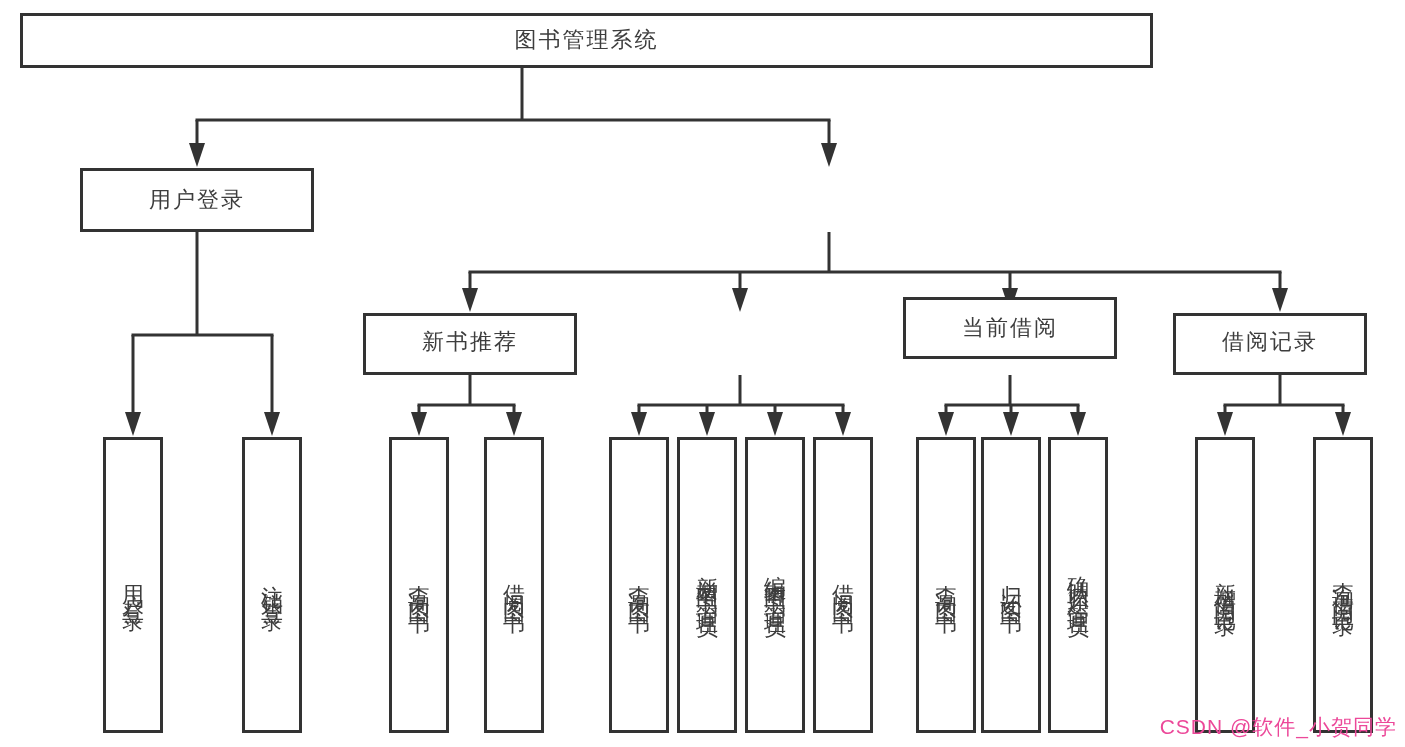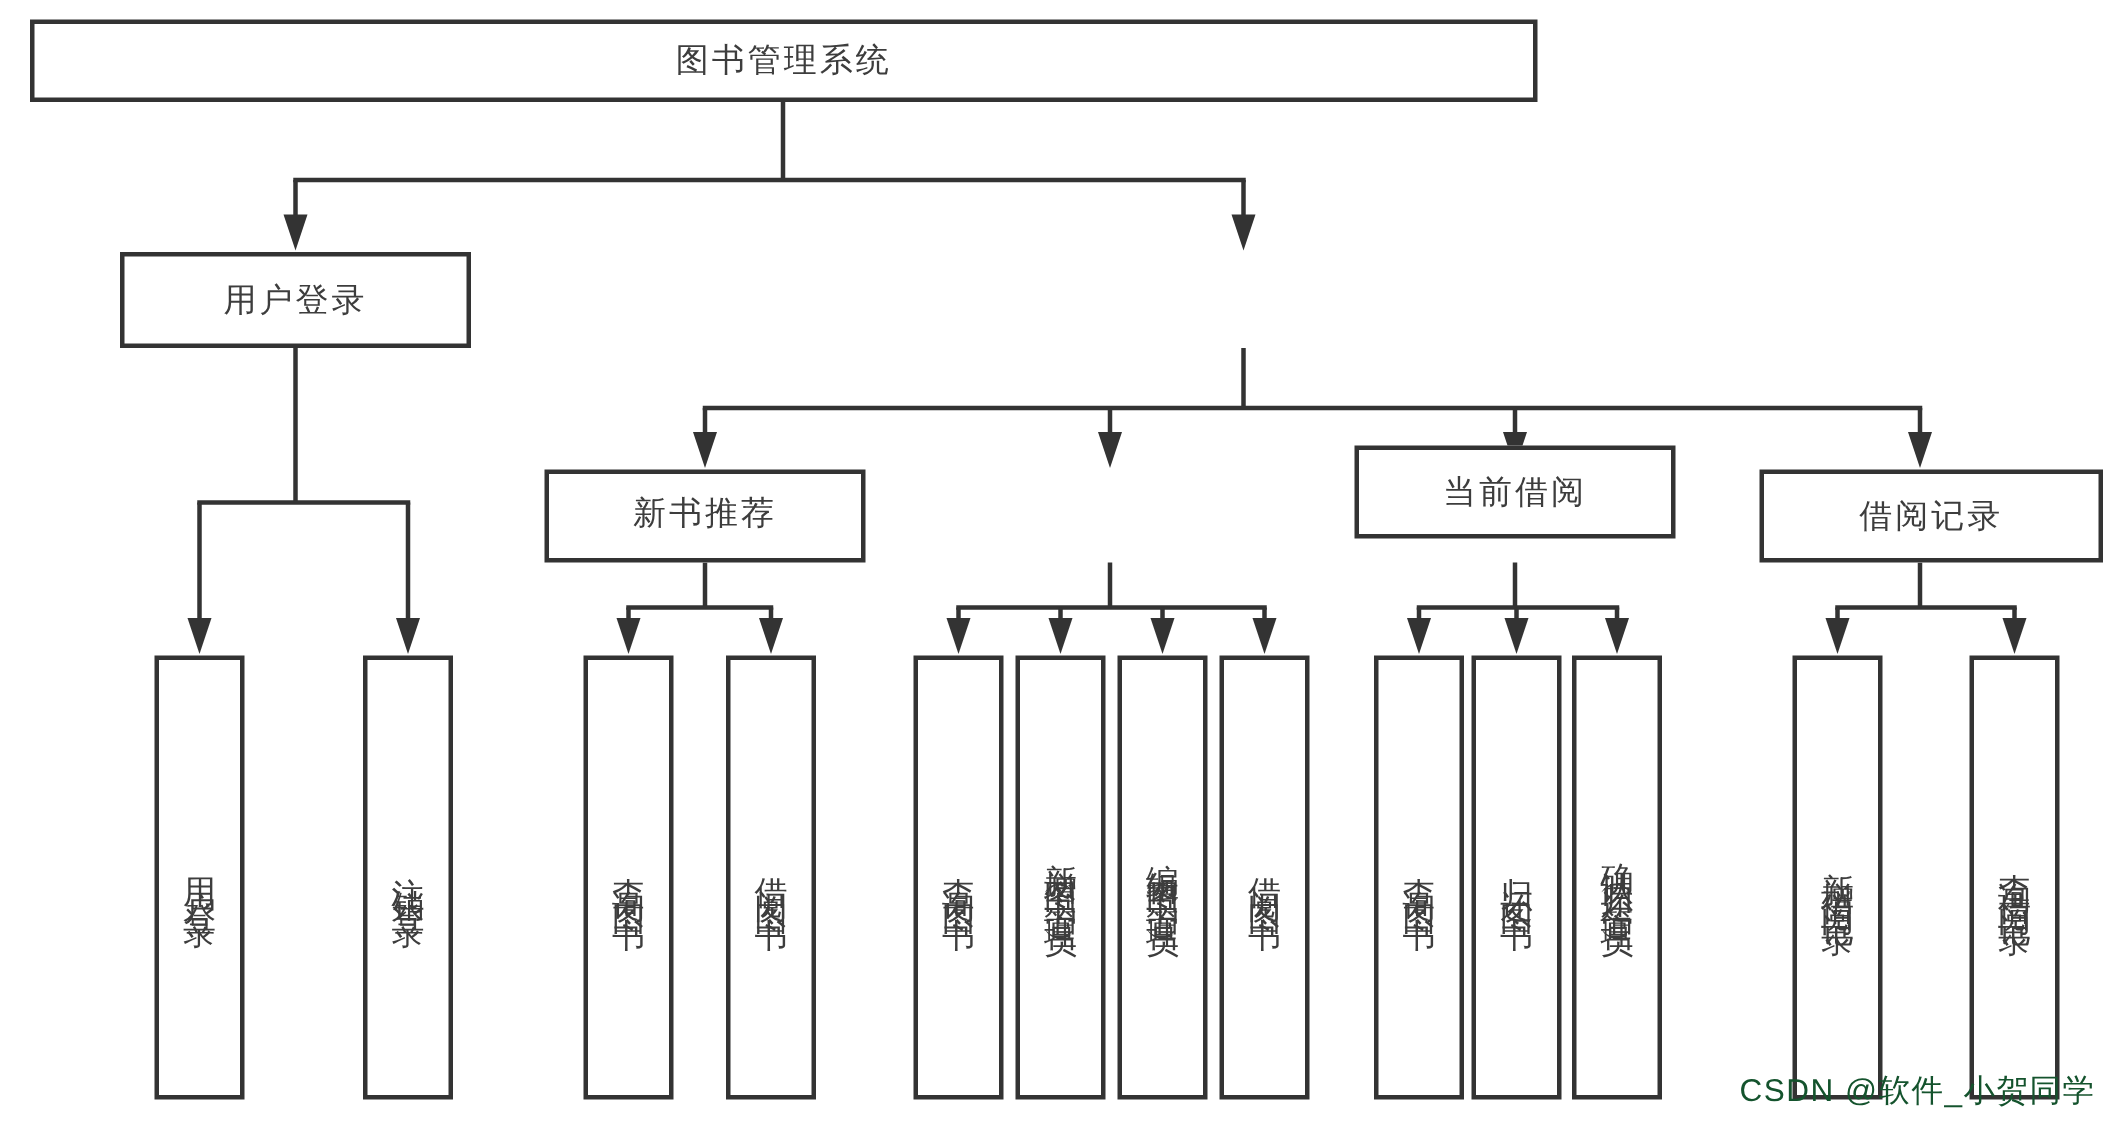--- a/index.html
+++ b/index.html
@@ -39,47 +39,47 @@
     letter-spacing: 2px;
     line-height: 1.2;
   }
   .leaf {
     writing-mode: vertical-rl;
     font-size: 22px;
     letter-spacing: 9px;
     line-height: 1;
   }
   
-  .n-root  { left: 20px;   top: 13px;  width: 1005px; height: 55px; }
+  .n-root  { left: 20px;   top: 13px;  width: 1133px; height: 55px; }
   .n-l2a   { left: 80px;   top: 168px; width: 234px;  height: 64px; }
   .n-l2b   { left: 712px;  top: 168px; width: 234px;  height: 64px; }
   .n-l3a   { left: 363px;  top: 313px; width: 214px;  height: 62px; font-family: Liberation Mono, monospace; }
   .n-l3b   { left: 633px;  top: 313px; width: 214px;  height: 62px; }
   .n-l3c   { left: 903px;  top: 297px; width: 214px;  height: 62px; }
-  .n-l3d   { left: 1173px; top: 313px; width: 229px;  height: 62px; }
+  .n-l3d   { left: 1173px; top: 313px; width: 194px;  height: 62px; font-family: Liberation Mono, monospace; }
   .lf      { top: 437px; width: 60px; height: 296px; }
   .n-a1 { left: 103px; }
   .n-a2 { left: 242px; }
   .n-b1 { left: 389px; }
   .n-b2 { left: 484px; }
   .n-c1 { left: 609px; }
   .n-c2 { left: 677px; letter-spacing: 6px; }
   .n-c3 { left: 745px; letter-spacing: 6px; }
   .n-c4 { left: 813px; }
   .n-d1 { left: 916px; }
   .n-d2 { left: 981px; }
   .n-d3 { left: 1048px; letter-spacing: 6px; }
   .n-e1 { left: 1195px; letter-spacing: 7px; }
   .n-e2 { left: 1313px; letter-spacing: 7px; }
   .watermark {
     position: absolute;
     right: 8px;
     bottom: 6px;
     font-size: 21px;
-    color: #14532d;
+    color: #ec4899;
     letter-spacing: 1px;
     white-space: nowrap;
   }
 </style>
 </head>
 <body>
 
 <div class="stage">
 
   <svg class="connectors" viewBox="0 0 1405 747" xmlns="http://www.w3.org/2000/svg">

